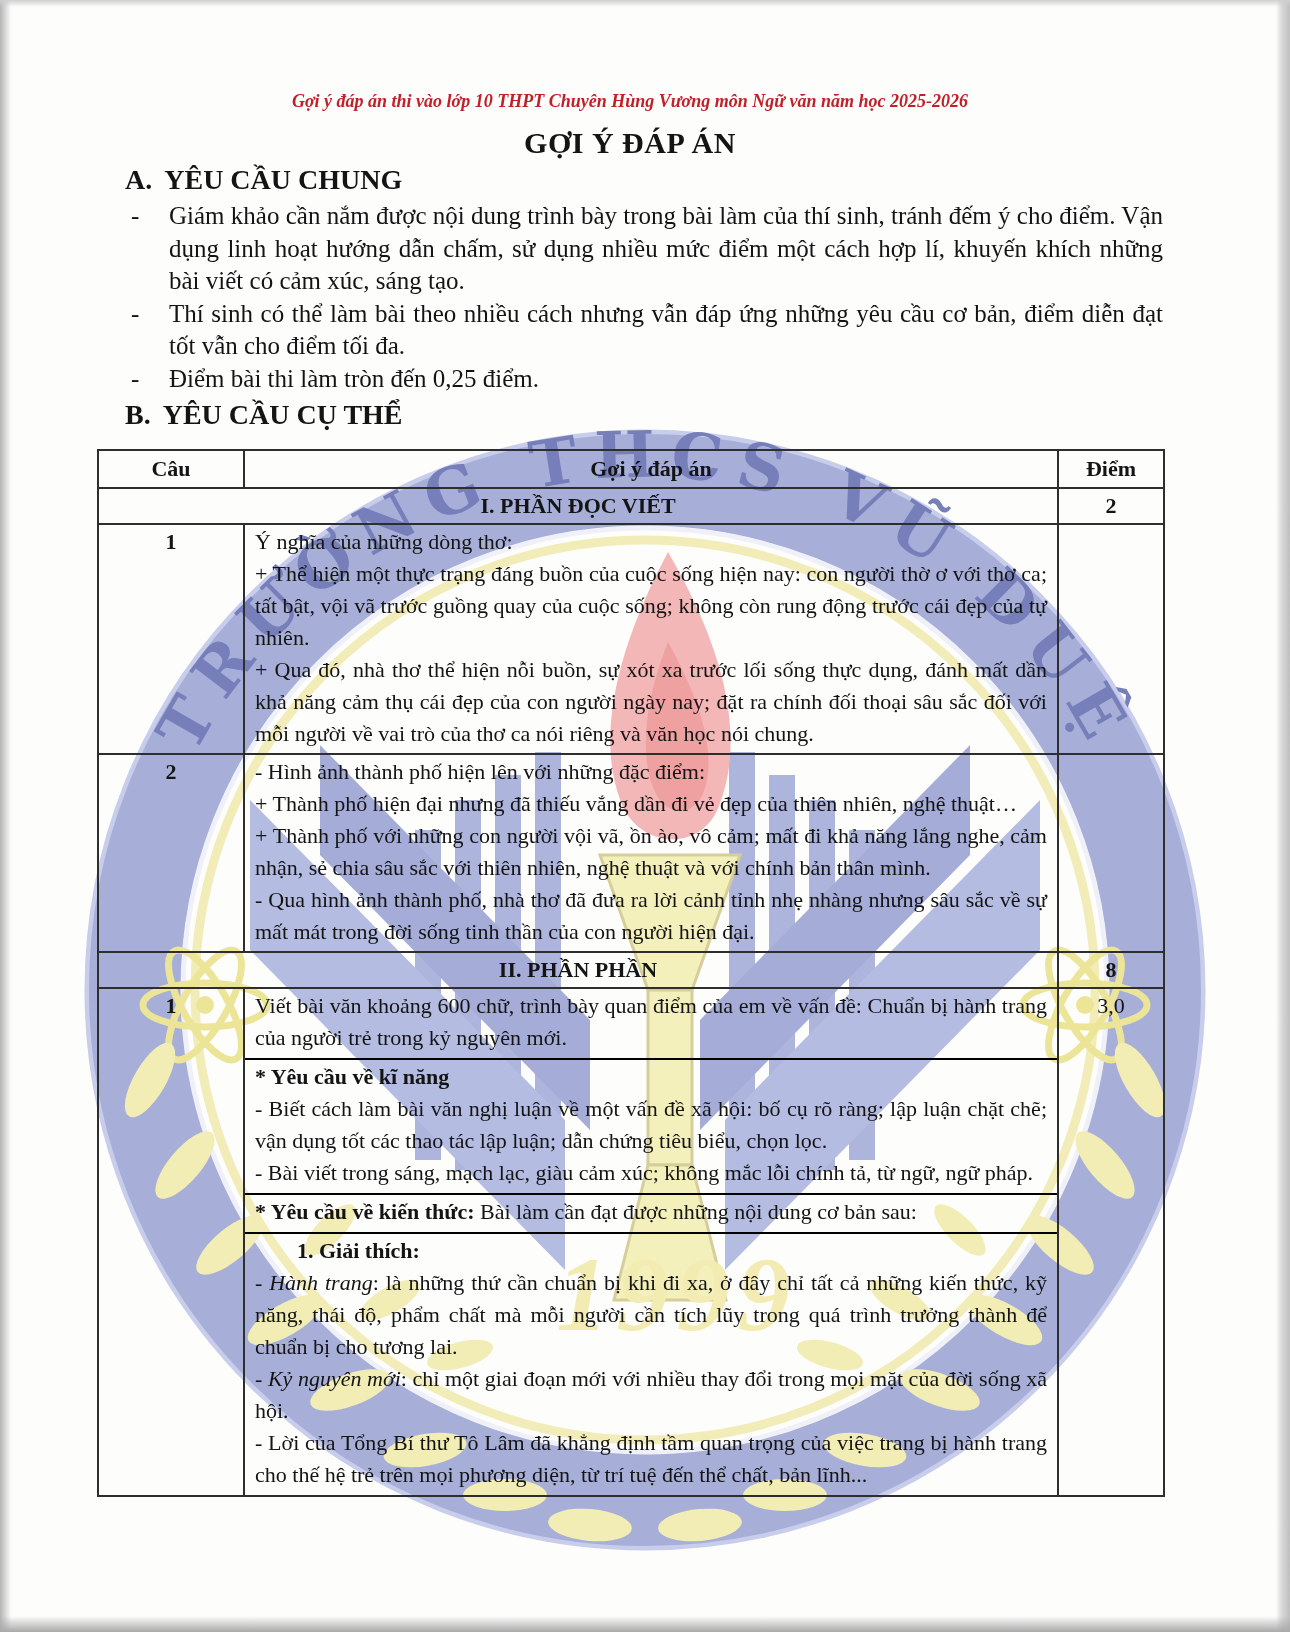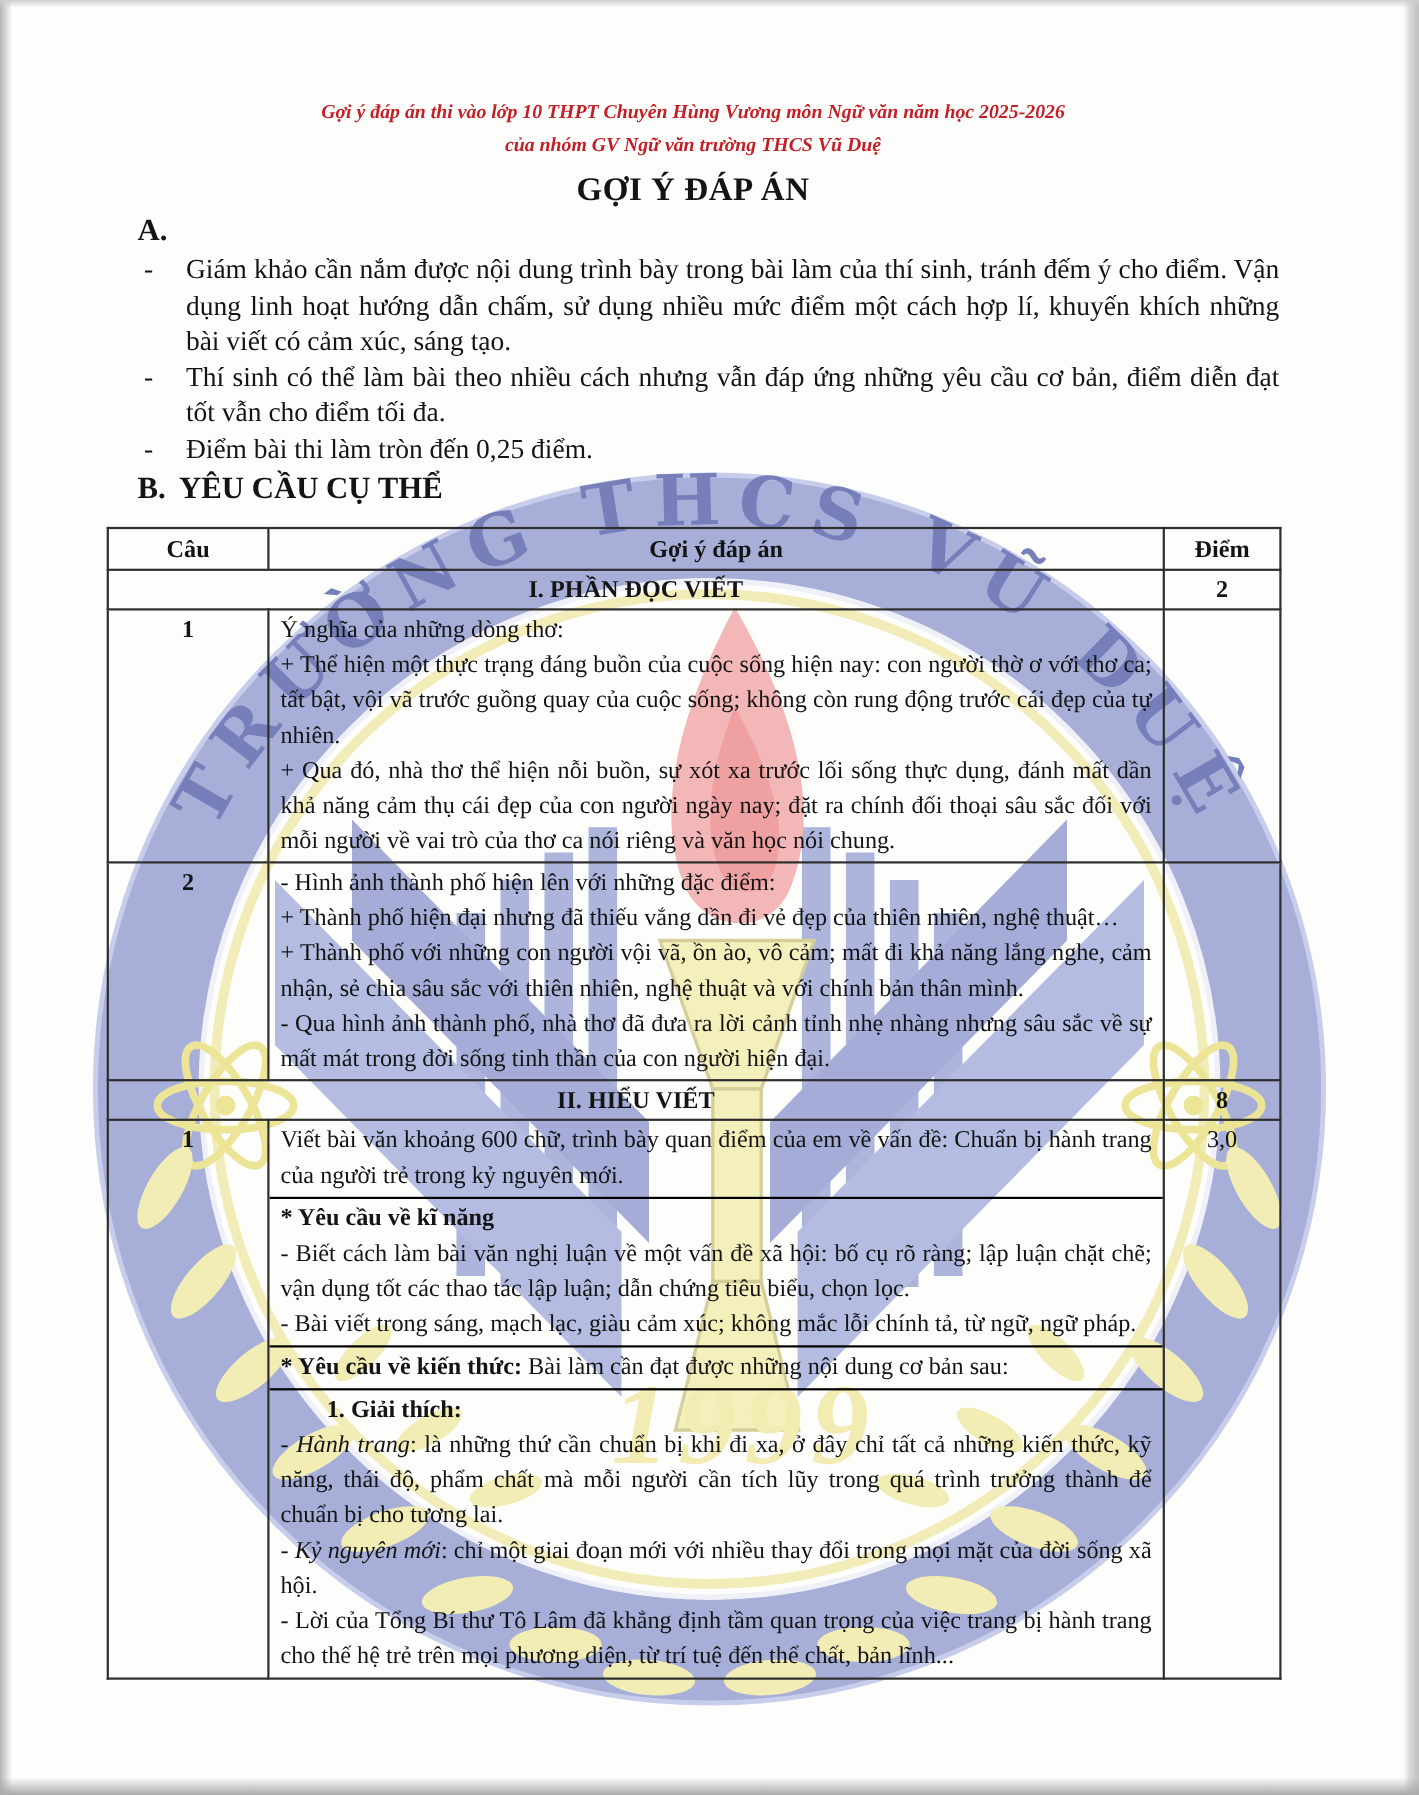--- a/index.html
+++ b/index.html
@@ -136,27 +136,27 @@
       <ellipse cx="900" cy="1300" rx="34" ry="13" transform="rotate(30 900 1300)"></ellipse>
       <ellipse cx="830" cy="1355" rx="34" ry="13" transform="rotate(15 830 1355)"></ellipse>
     </g>
   </g>
 </svg>
 
 <div class="content">
 
   <div class="doc-header">
     <div>Gợi ý đáp án thi vào lớp 10 THPT Chuyên Hùng Vương môn Ngữ văn năm học 2025-2026</div>
-    <div>của nhóm GV Ngữ văn trường THCS Vũ Duệ</div>
   </div>
 
   <div class="page-title">GỢI Ý ĐÁP ÁN</div>
 
   <div class="sec-heading">
     <span>A.</span>
+    <span>YÊU CẦU CHUNG</span>
   </div>
 
   <div class="bullets">
     <div class="bullet">
       <span class="dash">-</span>
       <div class="btext">Giám khảo cần nắm được nội dung trình bày trong bài làm của thí sinh, tránh đếm ý cho điểm. Vận dụng linh hoạt hướng dẫn chấm, sử dụng nhiều mức điểm một cách hợp lí, khuyến khích những bài viết có cảm xúc, sáng tạo.</div>
     </div>
     <div class="bullet">
       <span class="dash">-</span>
       <div class="btext">Thí sinh có thể làm bài theo nhiều cách nhưng vẫn đáp ứng những yêu cầu cơ bản, điểm diễn đạt tốt vẫn cho điểm tối đa.</div>
@@ -206,21 +206,21 @@
       <td class="ans">
         <p>- Hình ảnh thành phố hiện lên với những đặc điểm:</p>
         <p>+ Thành phố hiện đại nhưng đã thiếu vắng dần đi vẻ đẹp của thiên nhiên, nghệ thuật…</p>
         <p>+ Thành phố với những con người vội vã, ồn ào, vô cảm; mất đi khả năng lắng nghe, cảm nhận, sẻ chia sâu sắc với thiên nhiên, nghệ thuật và với chính bản thân mình.</p>
         <p>- Qua hình ảnh thành phố, nhà thơ đã đưa ra lời cảnh tỉnh nhẹ nhàng nhưng sâu sắc về sự mất mát trong đời sống tinh thần của con người hiện đại.</p>
       </td>
       <td class="diem"></td>
     </tr>
 
     <tr class="section">
-      <td colspan="2">II. HIỂU VIẾT</td>
+      <td colspan="2">II. PHẦN PHẦN</td>
       <td class="diem bold">8</td>
     </tr>
 
     <tr>
       <td class="cau">1</td>
       <td class="ans nopad">
         <div class="sub">
           <p>Viết bài văn khoảng 600 chữ, trình bày quan điểm của em về vấn đề: Chuẩn bị hành trang của người trẻ trong kỷ nguyên mới.</p>
         </div>
         <div class="sub">

